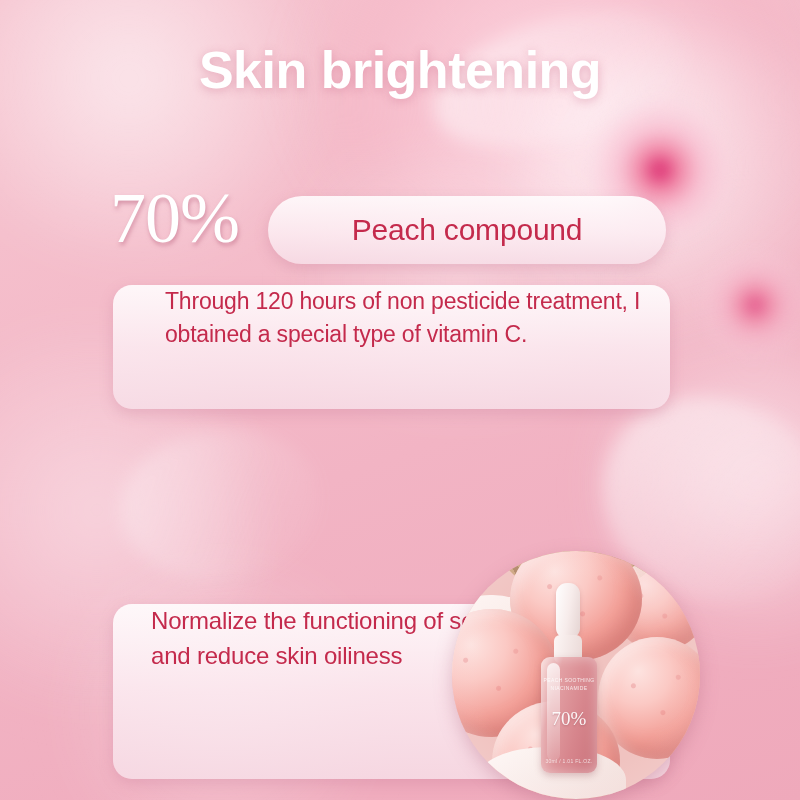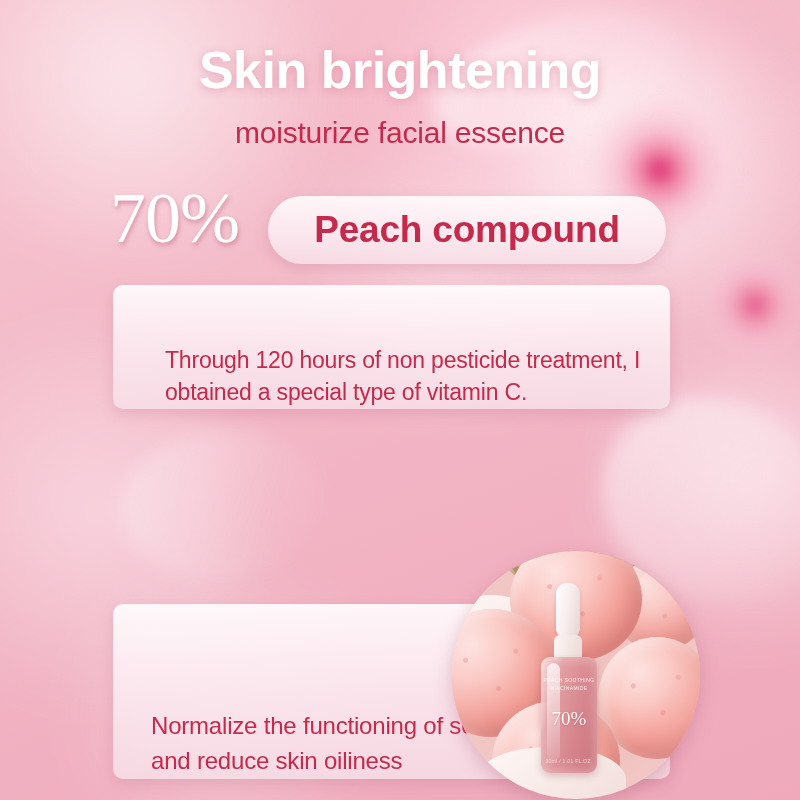--- a/index.html
+++ b/index.html
@@ -107,35 +107,35 @@
     width: 398px; height: 68px;
     border-radius: 34px;
     background: linear-gradient(180deg, rgba(255,252,253,.90) 0%, rgba(253,240,245,.82) 55%, rgba(247,224,233,.80) 100%);
     box-shadow: 0 5px 14px rgba(190,110,140,.28);
     display: flex;
     align-items: center;
     justify-content: center;
   }
   .pill-label {
     color: #c42a4c;
-    font-size: 37px;
-    font-weight: 700;
+    font-size: 30px;
+    font-weight: 400;
     letter-spacing: -0.2px;
   }
 
   
   .card {
     position: absolute;
-    border-radius: 10px;
+    border-radius: 19px;
     background: linear-gradient(180deg, rgba(255,252,253,.92) 0%, rgba(252,236,242,.86) 50%, rgba(247,223,232,.84) 100%);
     box-shadow: 0 5px 14px rgba(190,110,140,.26);
     box-sizing: border-box;
     display: flex;
     flex-direction: column;
-    justify-content: flex-end;
+    justify-content: flex-start;
   }
   .card-text {
     color: #c42a4c;
     font-size: 23px;
     line-height: 1.42;
     letter-spacing: -0.2px;
     white-space: pre-line;
   }
   #card-1 { left: 113px; top: 285px; width: 557px; height: 124px; padding: 0 28px 0 52px; }
   #card-2 { left: 113px; top: 432px; width: 557px; height: 142px; padding: 0 28px 0 52px; }
@@ -265,21 +265,20 @@
   <div class="bg-bloom bloom-e"></div>
   <div class="bg-bloom bloom-f"></div>
   <div class="bg-bloom bloom-g"></div>
   <div class="petal-streak streak-1"></div>
   <div class="petal-streak streak-2"></div>
   <div class="petal-streak streak-3"></div>
   <div class="blossom blossom-main"></div>
   <div class="blossom blossom-small"></div>
 
   <div class="title">Skin brightening</div>
-  <div class="subtitle">moisturize facial essence</div>
 
   <div class="pct">70%</div>
 
   <div class="pill">
     <span class="pill-label">Peach compound</span>
   </div>
 
   <div class="card" id="card-1">
     <div class="card-text">Through 120 hours of non pesticide treatment, I obtained a special type of vitamin C.</div>
   </div>

